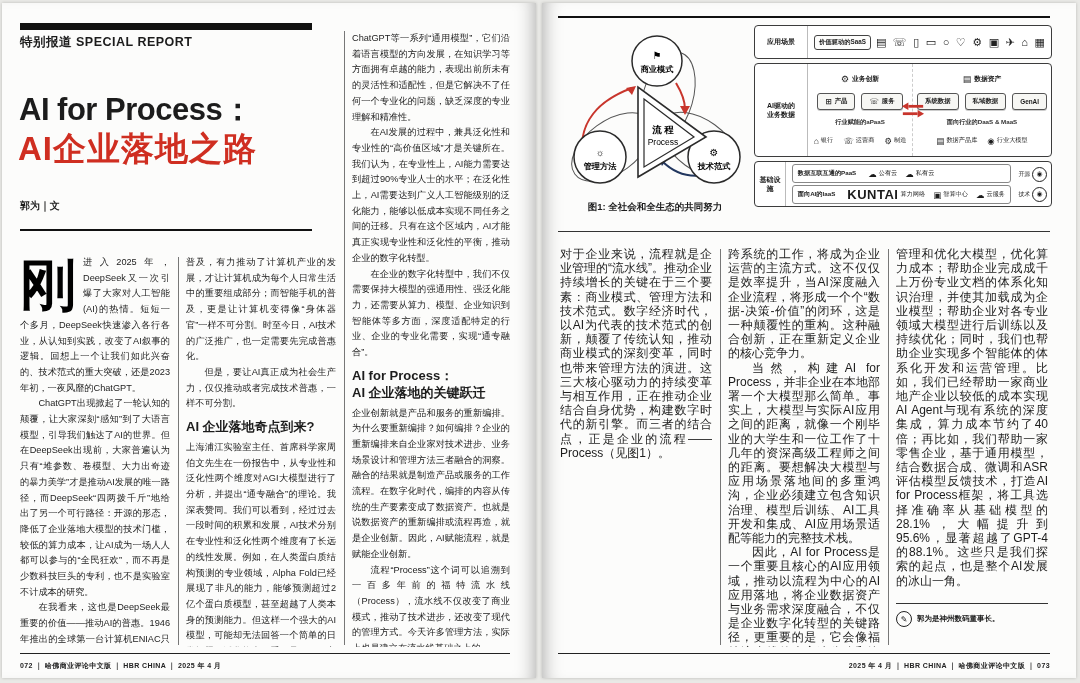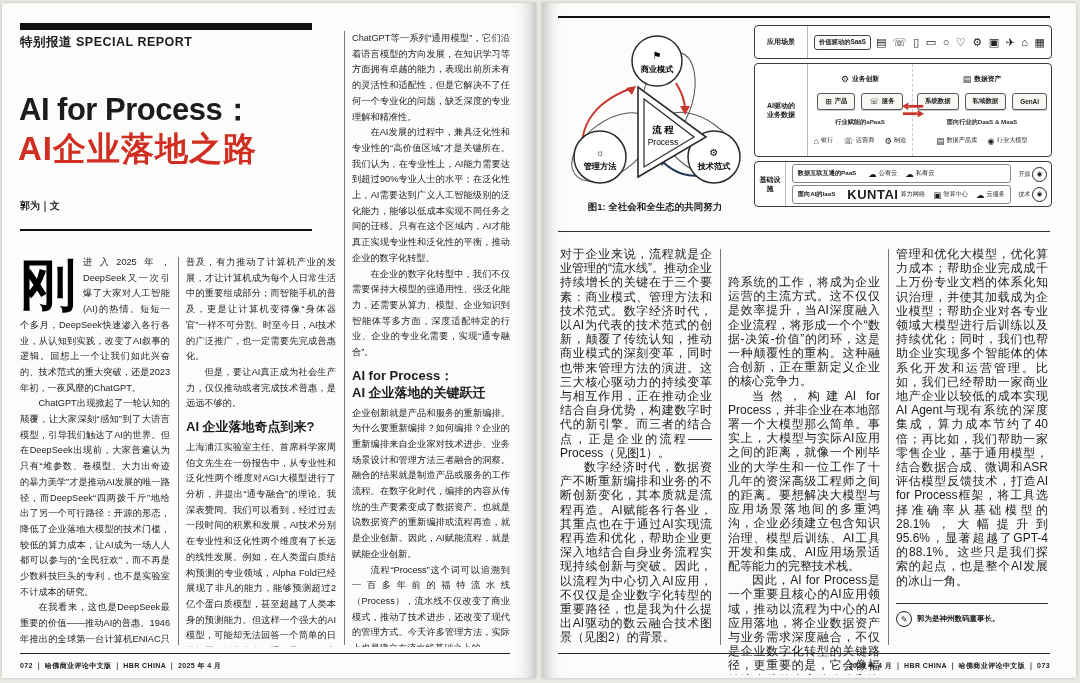--- a/index.html
+++ b/index.html
@@ -94,21 +94,21 @@
       <div>
           <p class="para cont">进入2025年，DeepSeek又一次引爆了大家对人工智能(AI)的热情。短短一个多月，DeepSeek快速渗入各行各业，从认知到实践，改变了AI叙事的逻辑。回想上一个让我们如此兴奋的、技术范式的重大突破，还是2023年初，一夜风靡的ChatGPT。</p>
           <p class="para">ChatGPT出现掀起了一轮认知的颠覆，让大家深刻“感知”到了大语言模型，引导我们触达了AI的世界。但在DeepSeek出现前，大家普遍认为只有“堆参数、卷模型、大力出奇迹的暴力美学”才是推动AI发展的唯一路径，而DeepSeek“四两拨千斤”地给出了另一个可行路径：开源的形态，降低了企业落地大模型的技术门槛，较低的算力成本，让AI成为一场人人都可以参与的“全民狂欢”，而不再是少数科技巨头的专利，也不是实验室不计成本的研究。</p>
           <p class="para">在我看来，这也是DeepSeek最重要的价值——推动AI的普惠。1946年推出的全球第一台计算机ENIAC只能支持每秒5000次的运算，直到40年后，PC的全面</p>
         </div>
     </div>
     <div class="abs vrule" style="left:176px;top:254px;height:388px;"></div>
     <div class="abs col lcol" style="left:184px;top:252px;width:150px;height:392px;">
       <div>
           <p class="para cont">普及，有力推动了计算机产业的发展，才让计算机成为每个人日常生活中的重要组成部分；而智能手机的普及，更是让计算机变得像“身体器官”一样不可分割。时至今日，AI技术的广泛推广，也一定需要先完成普惠化。</p>
-          <p class="para">但是，要让AI真正成为社会生产力，仅仅推动或者完成技术普惠，是远远不够的。</p>
+          <p class="para">但是，要让AI真正成为社会生产力，仅仅推动或者完成技术普惠，一样不可分割。</p>
           <h3 class="col-heading">AI 企业落地奇点到来?</h3>
           <p class="para cont">上海浦江实验室主任、首席科学家周伯文先生在一份报告中，从专业性和泛化性两个维度对AGI大模型进行了分析，并提出“通专融合”的理论。我深表赞同。我们可以看到，经过过去一段时间的积累和发展，AI技术分别在专业性和泛化性两个维度有了长远的线性发展。例如，在人类蛋白质结构预测的专业领域，Alpha Fold已经展现了非凡的能力，能够预测超过2亿个蛋白质模型，甚至超越了人类本身的预测能力。但这样一个强大的AI模型，可能却无法回答一个简单的日常问题，泛化能力严重不足。另一方面，例如DeepSeek、LLaMA，或是</p>
         </div>
     </div>
     <div class="abs vrule" style="left:342px;top:28px;height:614px;"></div>
     <div class="abs col lcol" style="left:350px;top:28px;width:158px;height:616px;">
       <div>
           <p class="para cont">ChatGPT等一系列“通用模型”，它们沿着语言模型的方向发展，在知识学习等方面拥有卓越的能力，表现出前所未有的灵活性和适配性，但是它解决不了任何一个专业化的问题，缺乏深度的专业理解和精准性。</p>
           <p class="para">在AI发展的过程中，兼具泛化性和专业性的“高价值区域”才是关键所在。我们认为，在专业性上，AI能力需要达到超过90%专业人士的水平；在泛化性上，AI需要达到广义人工智能级别的泛化能力，能够以低成本实现不同任务之间的迁移。只有在这个区域内，AI才能真正实现专业性和泛化性的平衡，推动企业的数字化转型。</p>
           <p class="para">在企业的数字化转型中，我们不仅需要保持大模型的强通用性、强泛化能力，还需要从算力、模型、企业知识到智能体等多方面，深度适配特定的行业、企业的专业化需要，实现“通专融合”。</p>
@@ -246,25 +246,24 @@
             </div>
         </div>
       </div>
     </div>
 
     <div class="abs" style="left:16px;top:228px;width:492px;height:1px;background:#333;"></div>
 
     <div class="abs col rcol" style="left:18px;top:244px;width:152px;height:400px;">
       <div>
           <p class="para cont">对于企业来说，流程就是企业管理的“流水线”。推动企业持续增长的关键在于三个要素：商业模式、管理方法和技术范式。数字经济时代，以AI为代表的技术范式的创新，颠覆了传统认知，推动商业模式的深刻变革，同时也带来管理方法的演进。这三大核心驱动力的持续变革与相互作用，正在推动企业结合自身优势，构建数字时代的新引擎。而三者的结合点，正是企业的流程——Process（见图1）。</p>
-          <p class="para">数字经济时代，数据资产不断重新编排和业务的不断创新变化，其本质就是流程再造。AI赋能各行各业，其重点也在于通过AI实现流程再造和优化，帮助企业更深入地结合自身业务流程实现持续创新与突破。因此，以流程为中心切入AI应用，不仅仅是企业数字化转型的重要路径，也是我为什么提出AI驱动的数云融合技术图景（见图2）的背景。</p>
         </div>
     </div>
     <div class="abs vrule" style="left:178px;top:246px;height:396px;"></div>
-    <div class="abs col rcol" style="left:186px;top:244px;width:152px;height:400px;margin-top:28px;">
+    <div class="abs col rcol" style="left:186px;top:244px;width:152px;height:400px;">
       <div>
           <p class="para cont">跨系统的工作，将成为企业运营的主流方式。这不仅仅是效率提升，当AI深度融入企业流程，将形成一个个“数据-决策-价值”的闭环，这是一种颠覆性的重构。这种融合创新，正在重新定义企业的核心竞争力。</p>
           <p class="para">当然，构建AI for Process，并非企业在本地部署一个大模型那么简单。事实上，大模型与实际AI应用之间的距离，就像一个刚毕业的大学生和一位工作了十几年的资深高级工程师之间的距离。要想解决大模型与应用场景落地间的多重鸿沟，企业必须建立包含知识治理、模型后训练、AI工具开发和集成、AI应用场景适配等能力的完整技术栈。</p>
           <p class="para">因此，AI for Process是一个重要且核心的AI应用领域，推动以流程为中心的AI应用落地，将企业数据资产与业务需求深度融合，不仅是企业数字化转型的关键路径，更重要的是，它会像福特流水线催生高速公路和汽车旅馆生态一样，孕育出难以想象的新经济形态。</p>
           <p class="para">这是神州数码正在研究和推动的事情，我们推出了“神州问学平台”，帮助企业部署、</p>
         </div>
     </div>
     <div class="abs vrule" style="left:346px;top:246px;height:396px;"></div>
     <div class="abs col rcol" style="left:354px;top:244px;width:152px;height:350px;">
       <div>

